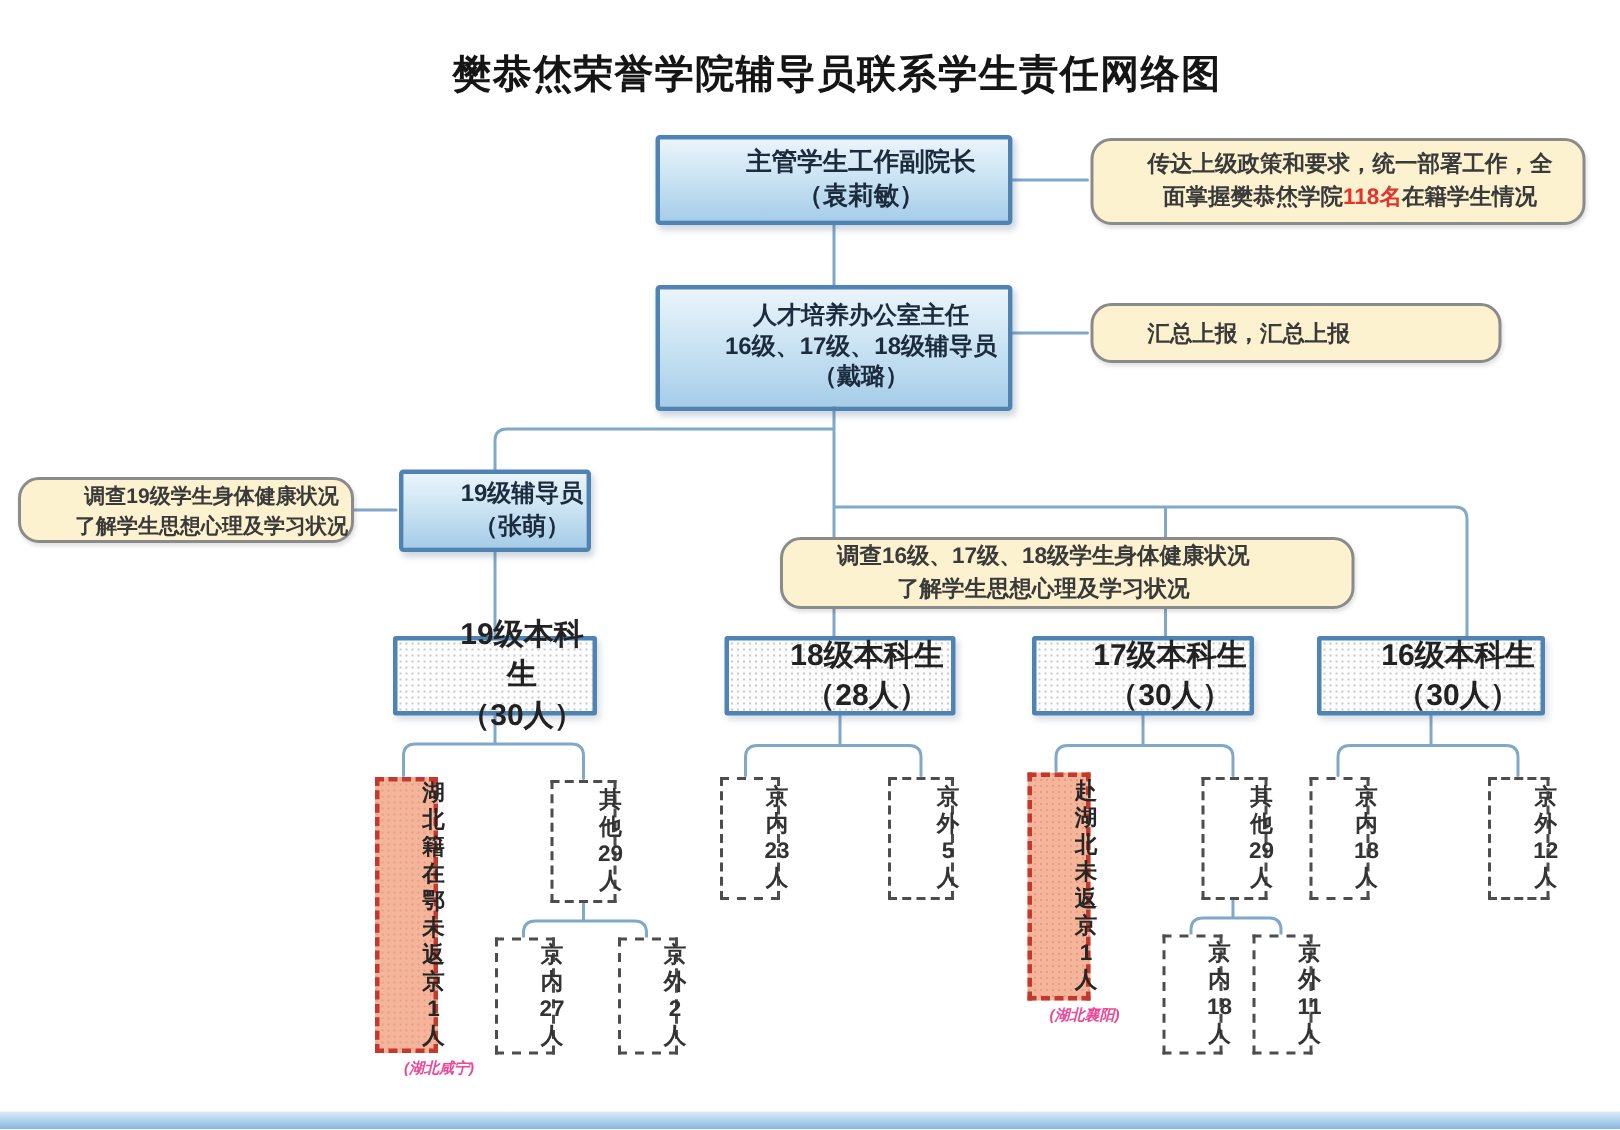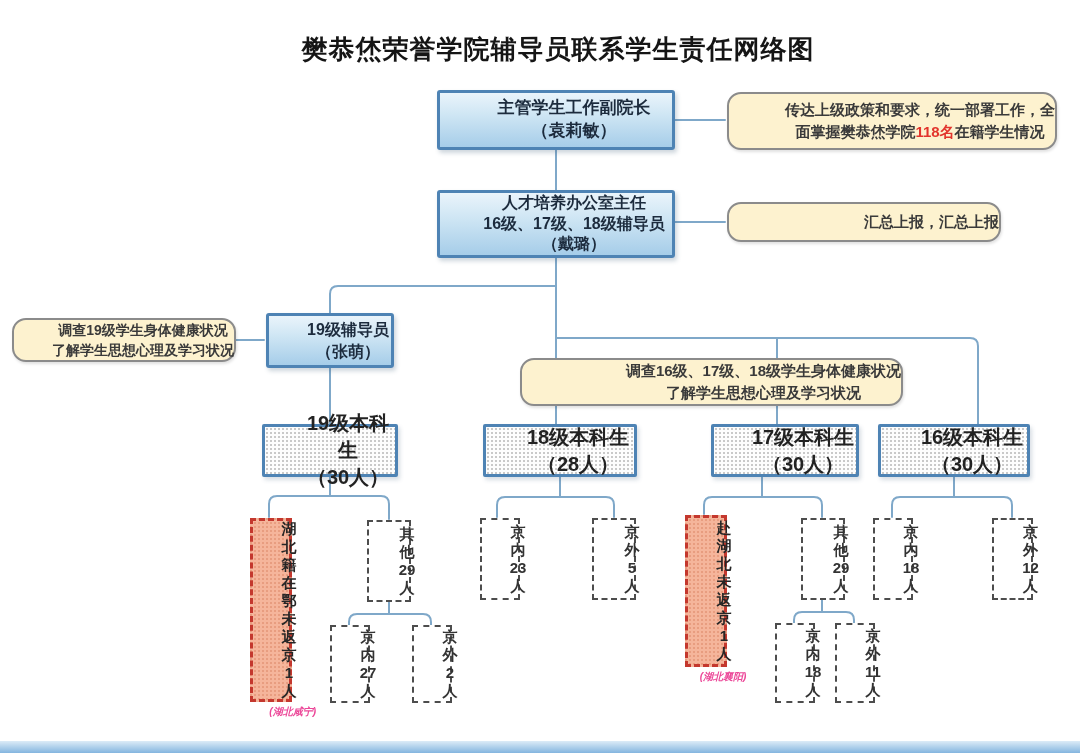--- a/index.html
+++ b/index.html
@@ -16,21 +16,21 @@
   svg.lines{position:absolute;left:0;top:0;z-index:0;}
   .node{
     background:linear-gradient(180deg,#eaf4fb 0%,#cfe6f4 40%,#a6cde9 100%);
     border:3px solid #4e83b4;border-radius:3px;
     display:flex;align-items:center;justify-content:center;text-align:center;
     font-weight:bold;color:#1c2b3d;z-index:1;
     box-shadow:2px 3px 4px rgba(60,90,120,0.25);
   }
   .note{
     background:#fdf2cf;border:2px solid #8b8b8b;border-radius:14px;
-    display:flex;align-items:center;justify-content:flex-end;text-align:center;
+    display:flex;align-items:center;justify-content:flex-start;text-align:center;
     font-weight:bold;color:#3a3a3a;z-index:1;
     box-shadow:1px 2px 3px rgba(0,0,0,0.12);
   }
   .grade{
     background-color:#fdfdfd;
     background-image:radial-gradient(circle,#c9c9c9 0.8px,transparent 1px);
     background-size:4px 4px;
     border:3px solid #4e83b4;border-radius:2px;
     display:flex;align-items:center;justify-content:center;text-align:center;
     font-weight:bold;color:#222;font-size:20px;line-height:1.35;z-index:1;
@@ -80,40 +80,40 @@
   <div class="node abs preline" style="left:437px;top:90px;width:238px;height:60px;font-size:17px;line-height:1.35;">主管学生工作副院长
 （袁莉敏）</div>
 
   <div class="note abs" style="left:727px;top:92px;width:330px;height:58px;font-size:15px;line-height:1.45;">
     <div>
       <span>传达上级政策和要求，统一部署工作，全</span><br>
       <span>面掌握樊恭烋学院</span><span class="red-text">118名</span><span>在籍学生情况</span>
     </div>
   </div>
 
-  <div class="node abs preline" style="left:437px;top:190px;width:238px;height:68px;font-size:16px;line-height:1.3;">人才培养办公室主任
+  <div class="node abs preline" style="left:437px;top:190px;width:238px;height:84px;font-size:16px;line-height:1.3;">人才培养办公室主任
 16级、17级、18级辅导员
 （戴璐）</div>
 
   <div class="note abs preline" style="left:727px;top:202px;width:274px;height:40px;font-size:15px;">汇总上报，汇总上报</div>
 
   <div class="node abs preline" style="left:266px;top:313px;width:128px;height:55px;font-size:16px;line-height:1.35;">19级辅导员
 （张萌）</div>
 
   <div class="note abs preline" style="left:12px;top:318px;width:224px;height:44px;font-size:14px;line-height:1.45;">调查19级学生身体健康状况
 了解学生思想心理及学习状况</div>
 
   <div class="note abs preline" style="left:520px;top:358px;width:383px;height:48px;font-size:15px;line-height:1.45;">调查16级、17级、18级学生身体健康状况
 了解学生思想心理及学习状况</div>
 
   <div class="grade abs preline" style="left:262px;top:424px;width:136px;height:53px;">19级本科生
 （30人）</div>
   <div class="grade abs preline" style="left:483px;top:424px;width:154px;height:53px;">18级本科生
 （28人）</div>
-  <div class="grade abs preline" style="left:688px;top:424px;width:148px;height:53px;margin-left:23px;">17级本科生
+  <div class="grade abs preline" style="left:688px;top:424px;width:148px;height:53px;">17级本科生
 （30人）</div>
   <div class="grade abs preline" style="left:878px;top:424px;width:152px;height:53px;">16级本科生
 （30人）</div>
 
   <div class="leaf red abs preline" style="left:250px;top:518px;width:38px;height:184px;">湖
 北
 籍
 在
 鄂
 未

